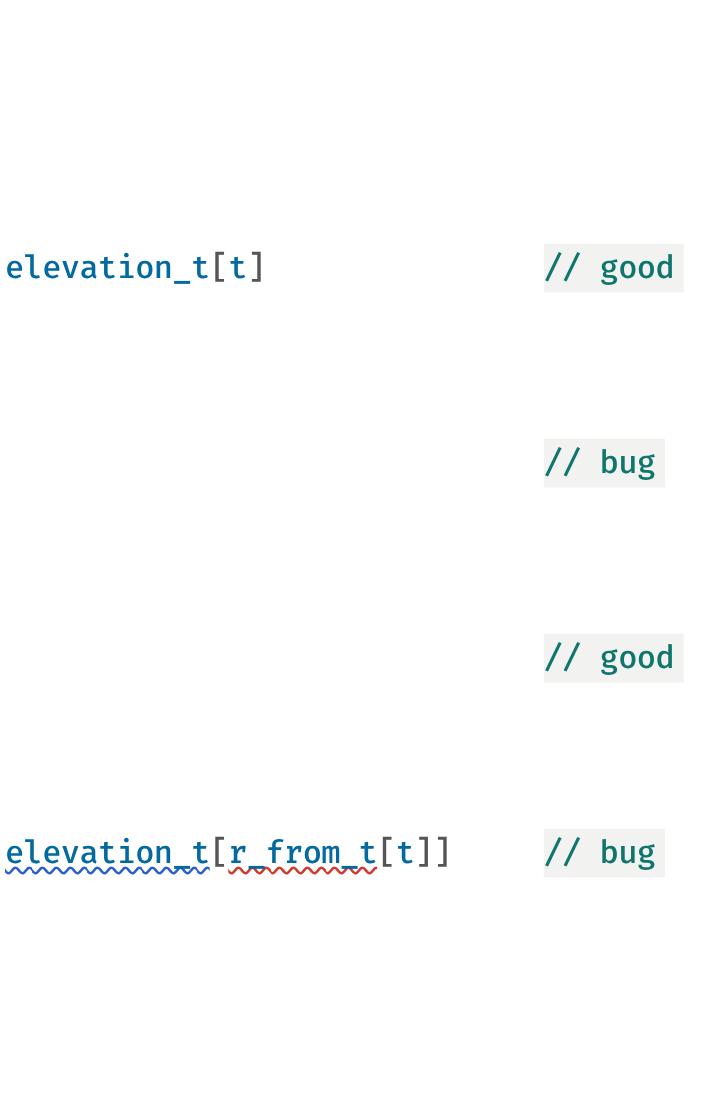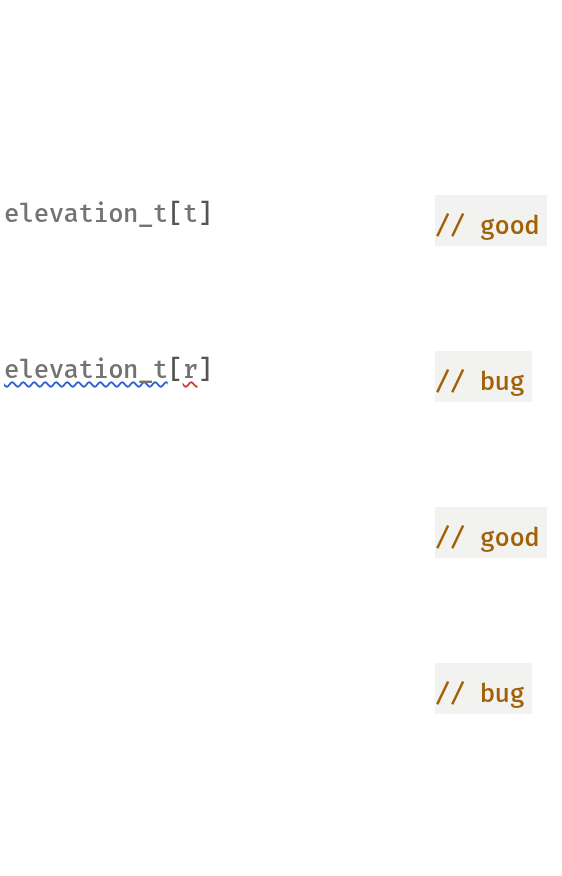--- a/index.html
+++ b/index.html
@@ -30,25 +30,25 @@
   .code {
     position: absolute;
     left: 4px;
     top: 0;
   }
   .cmt {
     position: absolute;
     left: 435px;
     top: 0;
     background: #f2f2f0;
-    padding: 12px 0.3em 0 0;
-    color: #a16207;
+    padding: 0 0.3em 0 0;
+    color: #0f766e;
   }
 
-  .base-var   { color: #737373; }
+  .base-var   { color: #0369a1; }
   .brack      { color: #555; }
 
   
   .sq-blue, .sq-red {
     text-decoration-line: underline;
     text-decoration-style: wavy;
     text-decoration-thickness: 1.5px;
     text-underline-offset: 3px;
   }
   .sq-blue { text-decoration-color: #2a5fd4; }
@@ -60,31 +60,31 @@
 
 
 
 <div class="row">
   <span class="code"><span class="base-var">elevation_t</span><span class="brack">[</span><span class="base-var">t</span><span class="brack">]</span></span>
   <span class="cmt">// good</span>
 </div>
 
 
 <div class="row">
-  <span class="code"><span class="base-var sq-blue">elevation_t</span><span class="brack">[</span><span class="base-var sq-red">r</span><span class="brack">]</span></span>
   <span class="cmt">// bug</span>
 </div>
 
 
 <div class="row">
   <span class="cmt">// good</span>
 </div>
 
 
 <div class="row">
+  <span class="code"><span class="base-var sq-blue">elevation_t</span><span class="brack">[</span><span class="base-var sq-red">r_from_t</span><span class="brack">[</span><span class="base-var">t</span><span class="brack">]</span><span class="brack">]</span></span>
   <span class="cmt">// bug</span>
 </div>
 
 <div class="blank"></div>
 
 
 
 
 
 

